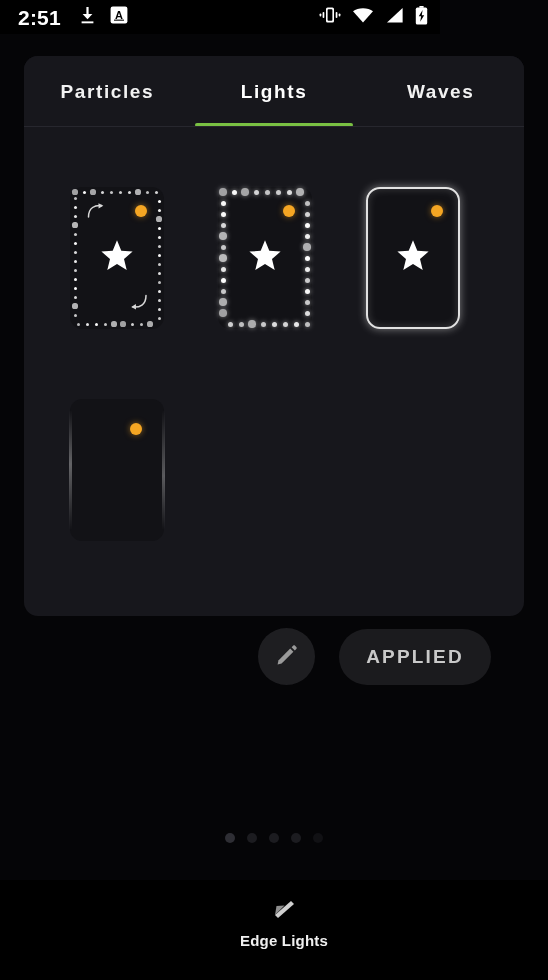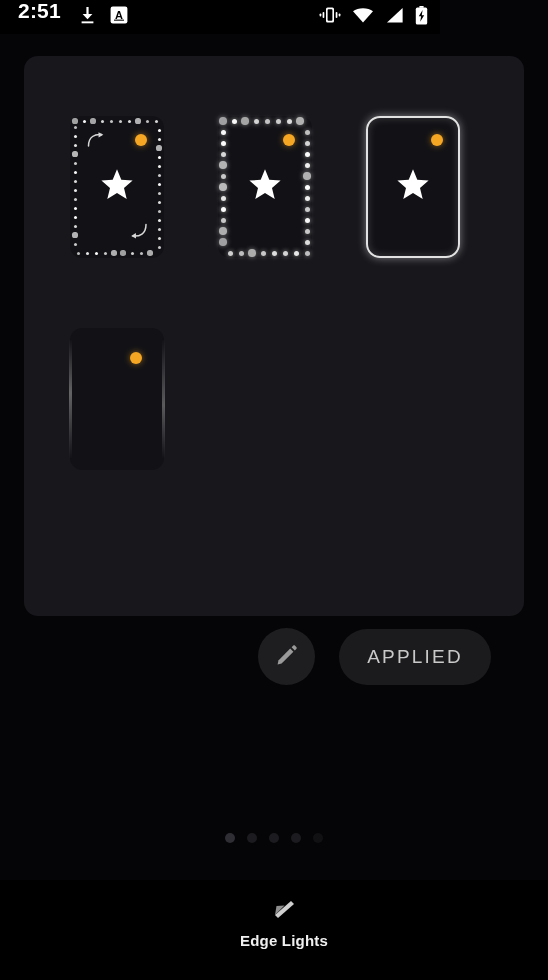--- a/index.html
+++ b/index.html
@@ -18,20 +18,21 @@
     height: 980px;
     background: #050507;
   }
 
   
   .statusbar {
     position: absolute;
     top: 0; left: 0;
     width: 440px; height: 34px;
     display: flex;
+    align-items: center;
     padding: 0 12px 0 18px;
     background: #000;
     color: #ffffff;
   }
   .sb-clock {
     font-size: 21px;
     font-weight: bold;
     letter-spacing: 0.2px;
     line-height: 1;
   }
@@ -211,21 +212,21 @@
     cursor: pointer;
     border: none;
   }
   .btn-applied {
     height: 56px;
     min-width: 152px;
     border-radius: 28px;
     background: #1b1b1e;
     color: #c9c9c9;
     font-size: 19px;
-    font-weight: normal;
+    font-weight: bold;
     letter-spacing: 2.2px;
     display: flex;
     align-items: center;
     justify-content: center;
     cursor: pointer;
     border: none;
     font-family: "Liberation Sans", sans-serif;
   }
 
   
@@ -334,20 +335,32 @@
           <rect x="4.4" y="0" width="4.2" height="1.8" fill="#fff"></rect>
           <rect x="0.8" y="1.6" width="11.4" height="17" rx="1.6" fill="#fff"></rect>
           <path d="M7.6 4 L3.8 10.2 L6.1 10.2 L5.2 15.8 L9.2 9.2 L6.8 9.2 Z" fill="#000"></path>
         </svg>
       </span>
     </div>
   </div>
 
   <div class="panel">
 
+    <div class="tabbar">
+      <div class="tab inactive">
+        <span class="tab-label">Particles</span>
+      </div>
+      <div class="tab active">
+        <span class="tab-label">Lights</span>
+        <span class="tab-underline"></span>
+      </div>
+      <div class="tab inactive">
+        <span class="tab-label">Waves</span>
+      </div>
+    </div>
 
     <div class="grid">
 
       <div class="card">
         <div class="phone-body"></div>
         <div class="ring-dots small">
             <span class="d" style="width: 5.2px; height: 5.2px; left: 2.4px; top: 2.4px; opacity: 0.6;"></span>
             <span class="d" style="width: 3px; height: 3px; left: 12.5px; top: 3.5px; opacity: 0.97;"></span>
             <span class="d" style="width: 5.2px; height: 5.2px; left: 20.4px; top: 2.4px; opacity: 0.62;"></span>
             <span class="d" style="width: 3px; height: 3px; left: 30.5px; top: 3.5px; opacity: 0.82;"></span>

